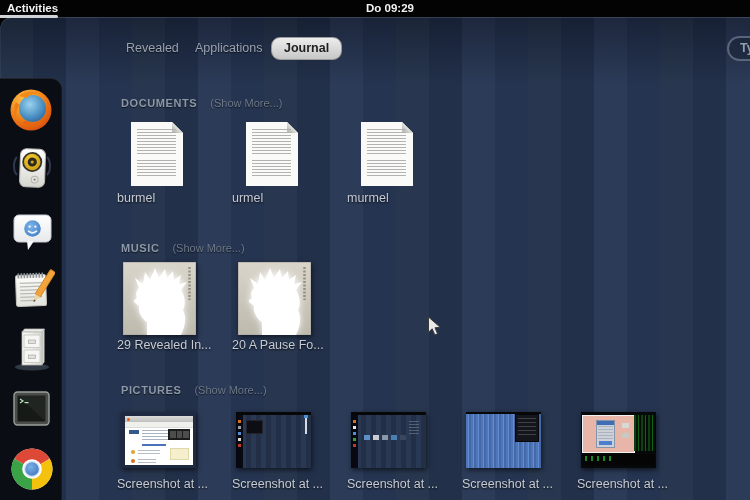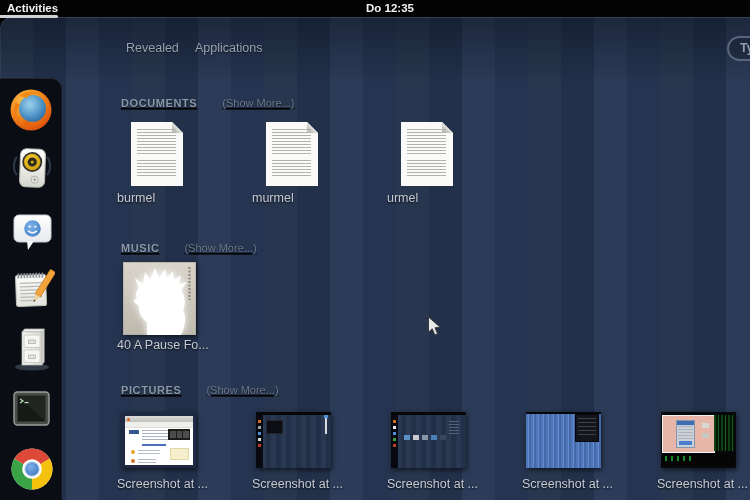--- a/index.html
+++ b/index.html
@@ -40,25 +40,25 @@
        background:rgba(20,28,44,.35);color:#929cae;font-size:12.5px;font-weight:bold;
        line-height:21px;padding-left:11px;cursor:text;}
 
   
   .dash{position:absolute;left:0;top:78px;width:62px;height:422px;
         background:rgba(9,11,17,.94);border-radius:0 11px 0 0;z-index:4;
         box-shadow: inset 0 1px 0 rgba(255,255,255,.10), inset -1px 0 0 rgba(255,255,255,.05);}
   .dock-icon{position:absolute;cursor:pointer;}
 
   
-  .section-header{position:absolute;display:flex;gap:25px;align-items:baseline;z-index:2;text-decoration:underline;}
+  .section-header{position:absolute;display:flex;gap:13px;align-items:baseline;z-index:2;}
   .section-title{font-size:11px;font-weight:bold;letter-spacing:.6px;color:#8c97a8;
         text-shadow:0 1px 1px rgba(0,0,0,.6);}
   .show-more{font-size:11px;color:#6d7889;cursor:pointer;text-shadow:0 1px 1px rgba(0,0,0,.6);}
-  .item-row{position:absolute;display:flex;z-index:2;gap:20px;}
+  .item-row{position:absolute;display:flex;z-index:2;}
   .cell{width:115px;flex:0 0 115px;cursor:pointer;}
   .item-label{margin-top:5px;font-size:12.5px;color:#c5cad3;text-shadow:0 1px 2px rgba(0,0,0,.8);
         white-space:nowrap;overflow:hidden;}
 
   
   .doc-icon{position:relative;width:52px;height:64px;margin-left:14px;background:#fafaf8;
         box-shadow:1px 2px 4px rgba(0,0,0,.55);
         clip-path:polygon(0 0,41px 0,52px 11px,52px 64px,0 64px);}
   .doc-fold{position:absolute;top:0;right:0;width:11px;height:11px;
         background:linear-gradient(225deg,transparent 46%,#e6e6e2 50%,#c6c6c0 72%,#b5b5af 100%);}
@@ -183,26 +183,27 @@
         <stop offset="0" stop-color="#7db0e8"></stop>
           <stop offset="1" stop-color="#3a70b8"></stop>
       </radialGradient>
     </defs>
   </svg>
 
   <div class="overview"></div>
 
   <div class="topbar">
     <div class="activities">Activities</div>
-    <div class="clock">Do 12:35</div>
+    <div class="clock">Do 09:29</div>
   </div>
   <div class="activities-indicator"></div>
 
   <div class="tab tab-windows">Revealed</div>
   <div class="tab tab-applications">Applications</div>
+  <div class="tab-journal">Journal</div>
 
   <div class="search-pill">
     <span>Ty</span>
   </div>
 
   <div class="section-header" style="left:121px;top:97px;">
     <span class="section-title">DOCUMENTS</span>
     <span class="show-more">(Show More...)</span>
   </div>
   <div class="item-row" style="left:117px;top:122px;">
@@ -213,45 +214,54 @@
           <div class="doc-p2"></div>
         </div>
       <div class="item-label">burmel</div>
     </div>
     <div class="cell">
       <div class="doc-icon">
           <div class="doc-fold"></div>
           <div class="doc-p1"></div>
           <div class="doc-p2"></div>
         </div>
-      <div class="item-label">murmel</div>
+      <div class="item-label">urmel</div>
     </div>
     <div class="cell">
       <div class="doc-icon">
           <div class="doc-fold"></div>
           <div class="doc-p1"></div>
           <div class="doc-p2"></div>
         </div>
-      <div class="item-label">urmel</div>
+      <div class="item-label">murmel</div>
     </div>
   </div>
 
   <div class="section-header" style="left:121px;top:242px;">
     <span class="section-title">MUSIC</span>
     <span class="show-more">(Show More...)</span>
   </div>
   <div class="item-row" style="left:117px;top:262px;">
     <div class="cell">
       <svg class="album" width="73" height="73" viewBox="0 0 73 73">
         <rect x="0" y="0" width="73" height="73" fill="url(#albg)" stroke="#a5a096" stroke-width="1"></rect>
         <path d="M24 73 L24 60 C19 57 15 50 16 44 L11 40 C10 38 13 37 14 36 C12 32 14 28 16 26 L12 16 L20 22 L22 10 L27 18 L32 6 L36 16 L42 7 L44 16 L50 9 L51 18 L58 13 L56 22 L64 20 L58 28 C62 34 63 42 60 48 C64 56 62 64 58 73 Z" fill="#ffffff" filter="url(#glow)"></path>
         <path d="M24 73 L24 60 C19 57 15 50 16 44 L11 40 C10 38 13 37 14 36 C12 32 14 28 16 26 L12 16 L20 22 L22 10 L27 18 L32 6 L36 16 L42 7 L44 16 L50 9 L51 18 L58 13 L56 22 L64 20 L58 28 C62 34 63 42 60 48 C64 56 62 64 58 73 Z" fill="#ffffff"></path>
         <line x1="66.5" y1="5" x2="66.5" y2="38" stroke="#7d776a" stroke-width="2.5" stroke-dasharray="2 1.5" opacity=".7"></line>
       </svg>
-      <div class="item-label music-label">40 A Pause Fo...</div>
+      <div class="item-label music-label">29 Revealed In...</div>
+    </div>
+    <div class="cell">
+      <svg class="album" width="73" height="73" viewBox="0 0 73 73">
+        <rect x="0" y="0" width="73" height="73" fill="url(#albg)" stroke="#a5a096" stroke-width="1"></rect>
+        <path d="M24 73 L24 60 C19 57 15 50 16 44 L11 40 C10 38 13 37 14 36 C12 32 14 28 16 26 L12 16 L20 22 L22 10 L27 18 L32 6 L36 16 L42 7 L44 16 L50 9 L51 18 L58 13 L56 22 L64 20 L58 28 C62 34 63 42 60 48 C64 56 62 64 58 73 Z" fill="#ffffff" filter="url(#glow)"></path>
+        <path d="M24 73 L24 60 C19 57 15 50 16 44 L11 40 C10 38 13 37 14 36 C12 32 14 28 16 26 L12 16 L20 22 L22 10 L27 18 L32 6 L36 16 L42 7 L44 16 L50 9 L51 18 L58 13 L56 22 L64 20 L58 28 C62 34 63 42 60 48 C64 56 62 64 58 73 Z" fill="#ffffff"></path>
+        <line x1="66.5" y1="5" x2="66.5" y2="38" stroke="#7d776a" stroke-width="2.5" stroke-dasharray="2 1.5" opacity=".7"></line>
+      </svg>
+      <div class="item-label music-label">20 A Pause Fo...</div>
     </div>
   </div>
 
   <div class="section-header" style="left:121px;top:384px;align-items:flex-end;">
     <span class="section-title">PICTURES</span>
     <span class="show-more">(Show More...)</span>
   </div>
   <div class="item-row" style="left:117px;top:412px;">
 
     <div class="cell">

